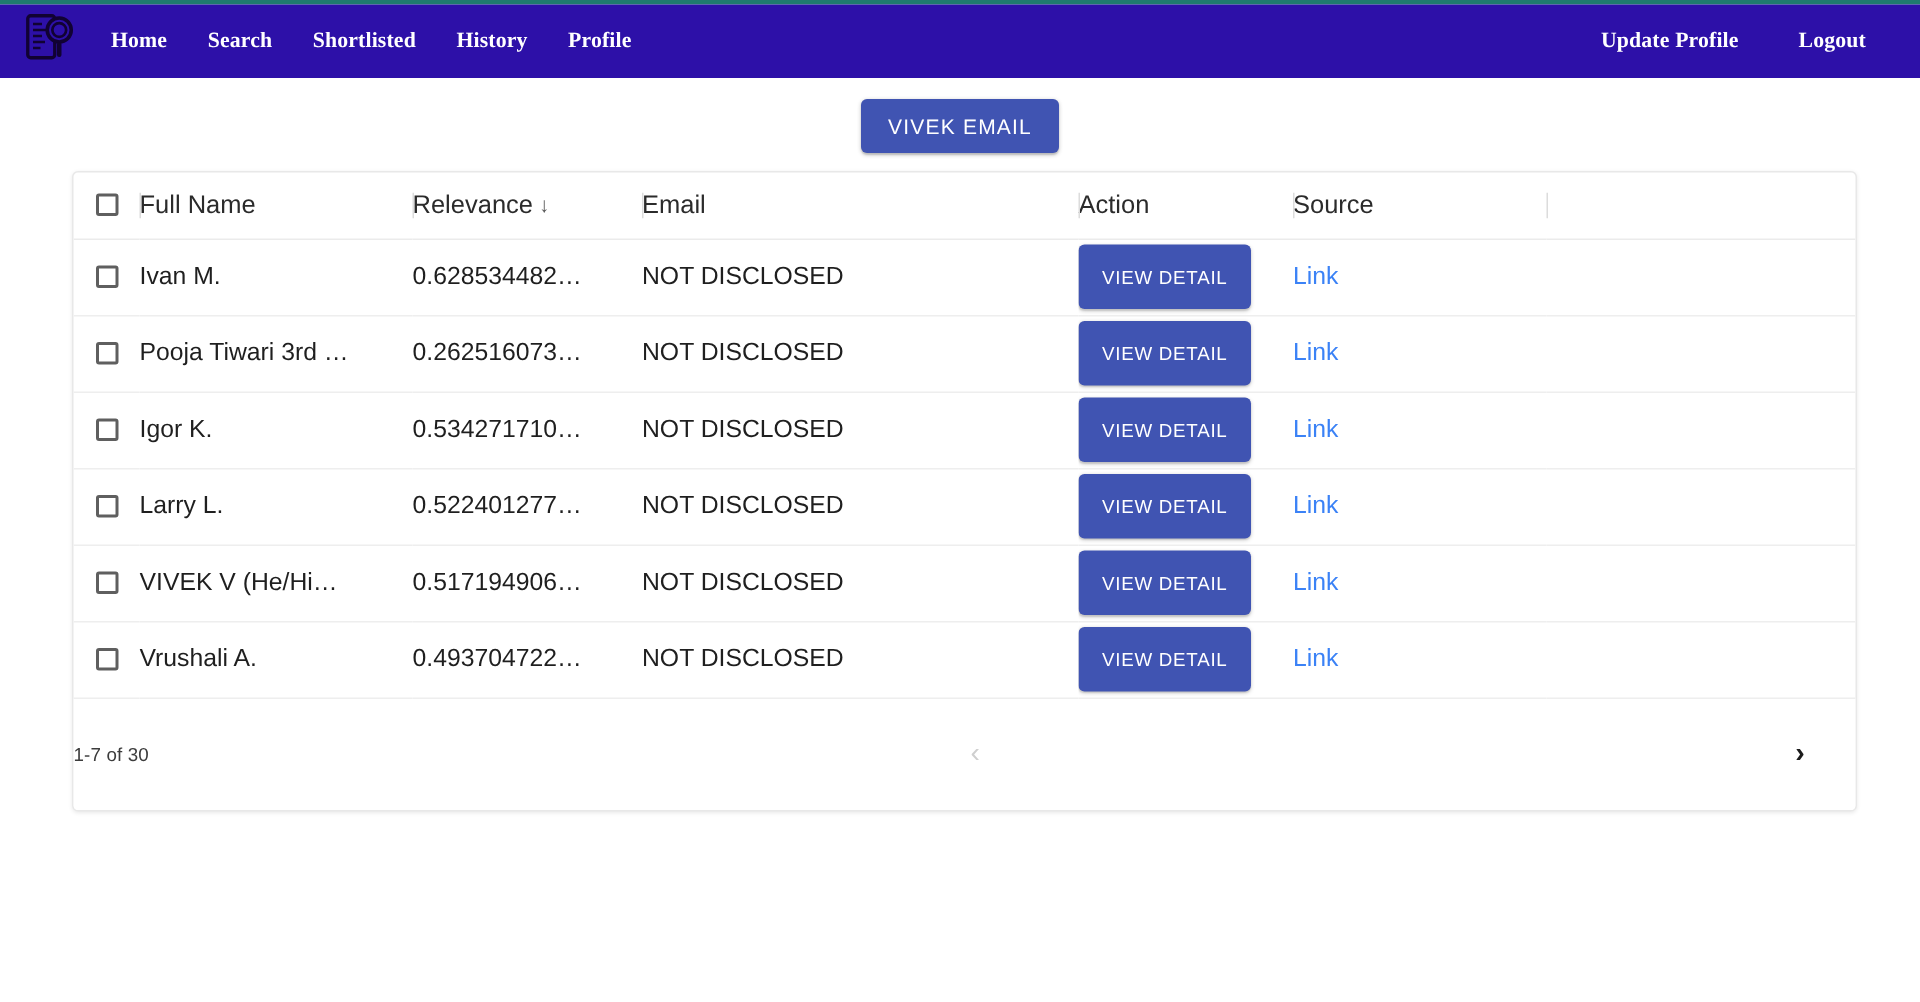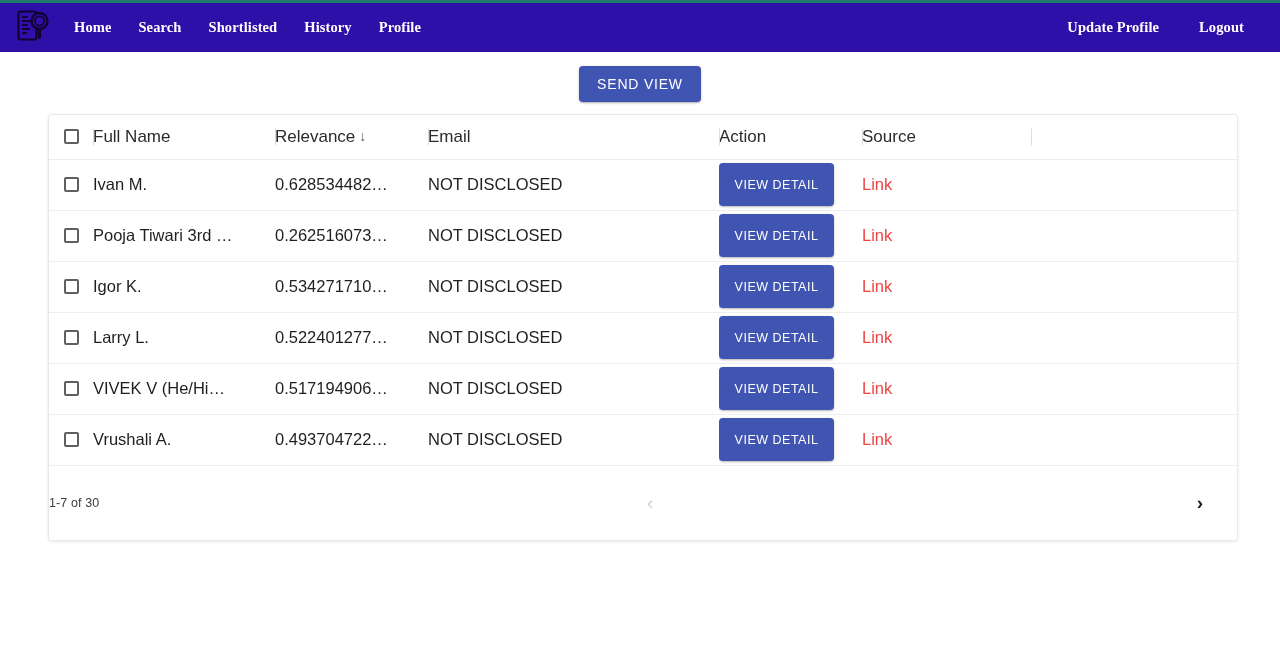--- a/index.html
+++ b/index.html
@@ -162,21 +162,21 @@
     font-size: 12.5px;
     font-weight: 500;
     letter-spacing: .5px;
     height: 43px;
     padding: 0 12px;
     min-width: 115px;
     cursor: pointer;
     box-shadow: 0 1px 3px rgba(0,0,0,.2), 0 1px 1px rgba(0,0,0,.1);
   }
   .link-cell a {
-    color: #ef4444;
+    color: #3b82f6;
     font-size: 16.5px;
     text-decoration: none;
     cursor: pointer;
   }
 
   
   .table-footer {
     height: 74px;
     display: flex;
     align-items: center;
@@ -235,21 +235,21 @@
 
   <div class="nav-right">
     <span class="nav-link">Update Profile</span>
     <span class="nav-link">Logout</span>
   </div>
 </div>
 
 <div class="content">
 
   <div class="send-email-row">
-    <button class="btn-send">SEND VIEW</button>
+    <button class="btn-send">VIVEK EMAIL</button>
   </div>
 
   <div class="card">
     <table class="grid">
       <colgroup>
         <col style="width:44px">
         <col style="width:182px">
         <col style="width:153px">
         <col style="width:291px">
         <col style="width:143px">

